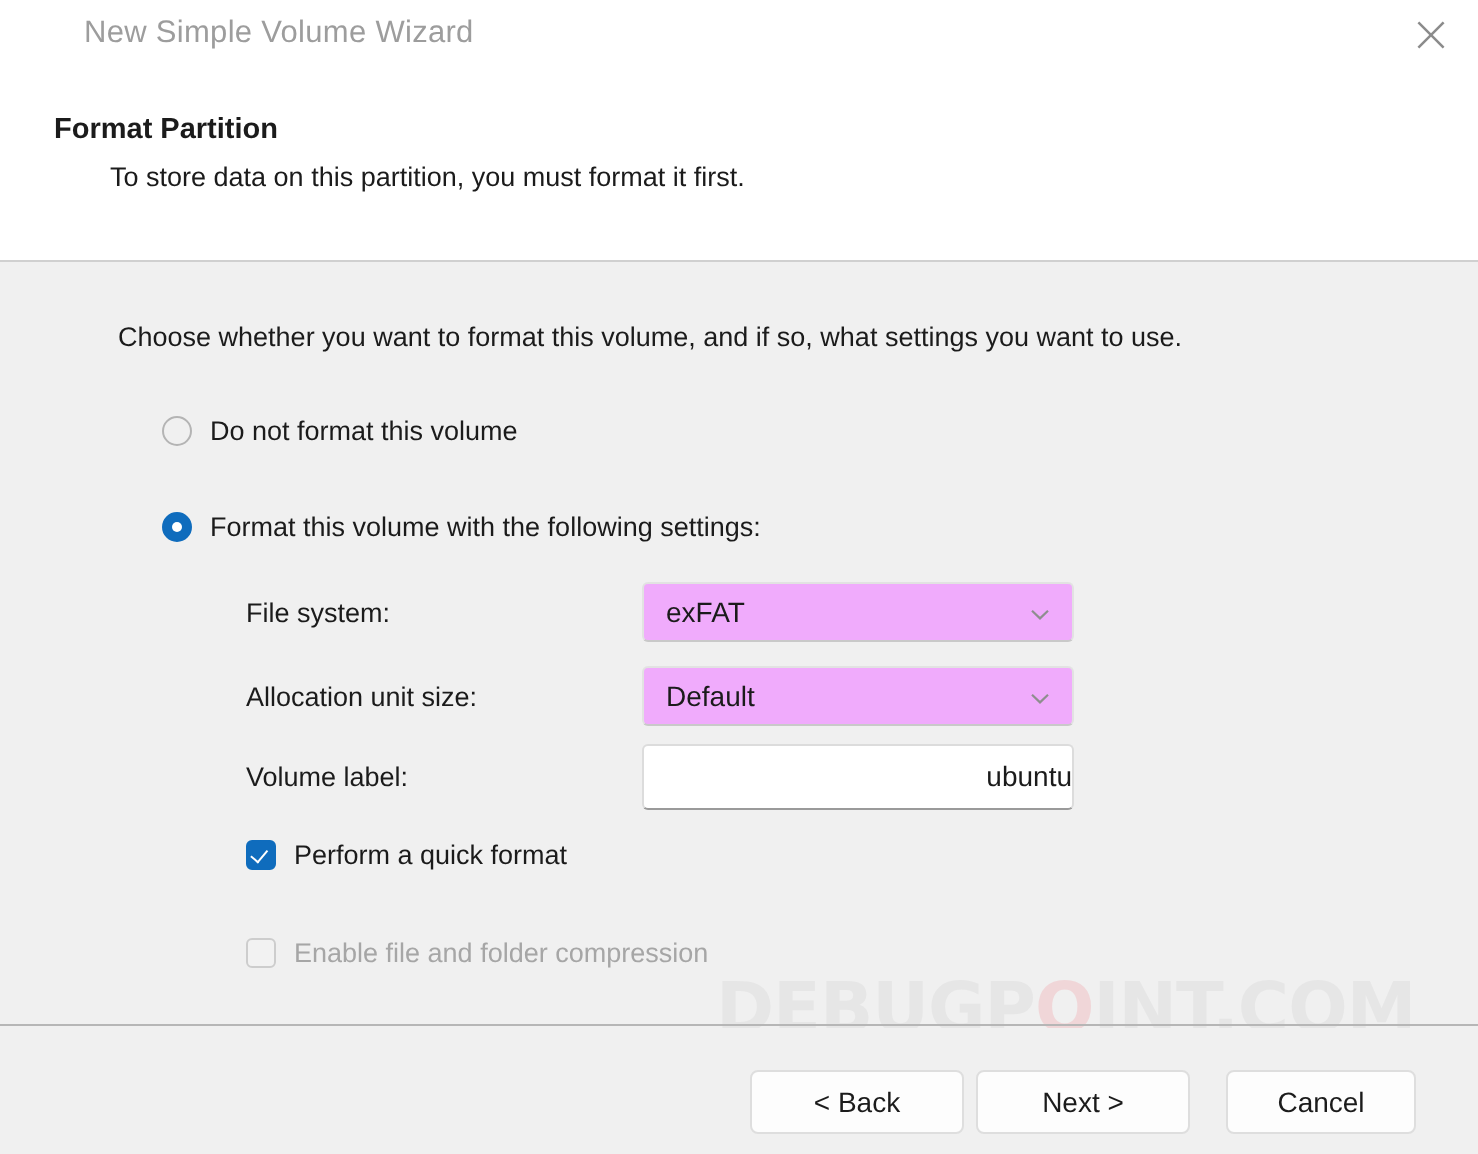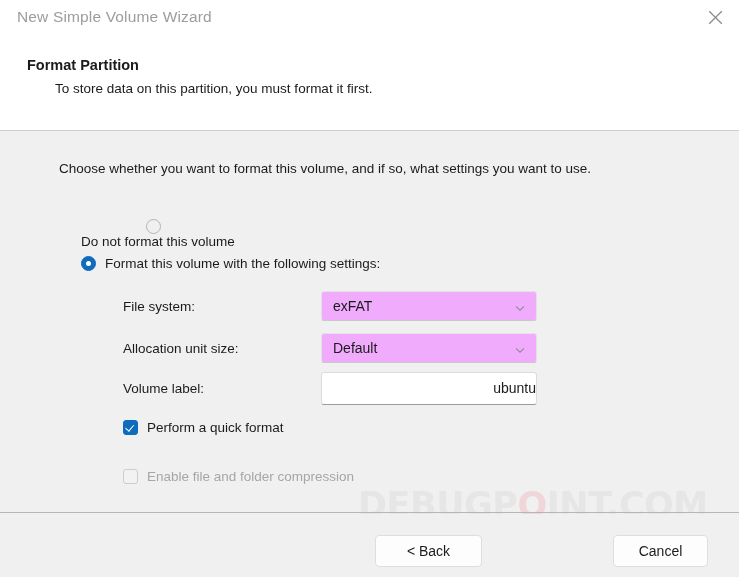--- a/index.html
+++ b/index.html
@@ -27,21 +27,21 @@
   #titlebar {
     position: absolute;
     left: 0; top: 0;
     width: 739px;
     height: 131px;
     background: #ffffff;
     border-bottom: 1px solid #d0d0d0;
   }
   #window-title {
     position: absolute;
-    left: 17px;
+    left: 42px;
     top: 8px;
     font-size: 15.5px;
     color: #9d9d9d;
     letter-spacing: 0.15px;
     white-space: nowrap;
   }
   #close-button {
     position: absolute;
     left: 692px;
     top: 0px;
@@ -92,21 +92,21 @@
   }
 
   
   .radio-row {
     position: absolute;
     left: 81px;
     display: flex;
     align-items: center;
     cursor: default;
   }
-  #radio-row-no-format { top: 75px; flex-direction: column; }
+  #radio-row-no-format { top: 64px; }
   #radio-row-format    { top: 112px; }
 
   .radio-mark {
     width: 15px;
     height: 15px;
     border-radius: 50%;
     flex: 0 0 auto;
     margin-right: 9px;
     background: #f0f0f0;
     border: 1.4px solid #b4b4b4;
@@ -393,15 +393,16 @@
 
   <div id="watermark"><span>DEBUGP</span><span class="accent">O</span><span>INT.COM</span></div>
 
   <div id="watermark-cjk">载下载</div>
   <div id="watermark-cjk-sub">软件下载站</div>
 
   <div id="footer-separator"></div>
   <div id="footer-area"></div>
 
   <div class="wiz-button" id="btn-back">&lt; Back</div>
+  <div class="wiz-button" id="btn-next">Next &gt;</div>
   <div class="wiz-button" id="btn-cancel">Cancel</div>
 
 </div>
 
 </body></html>

